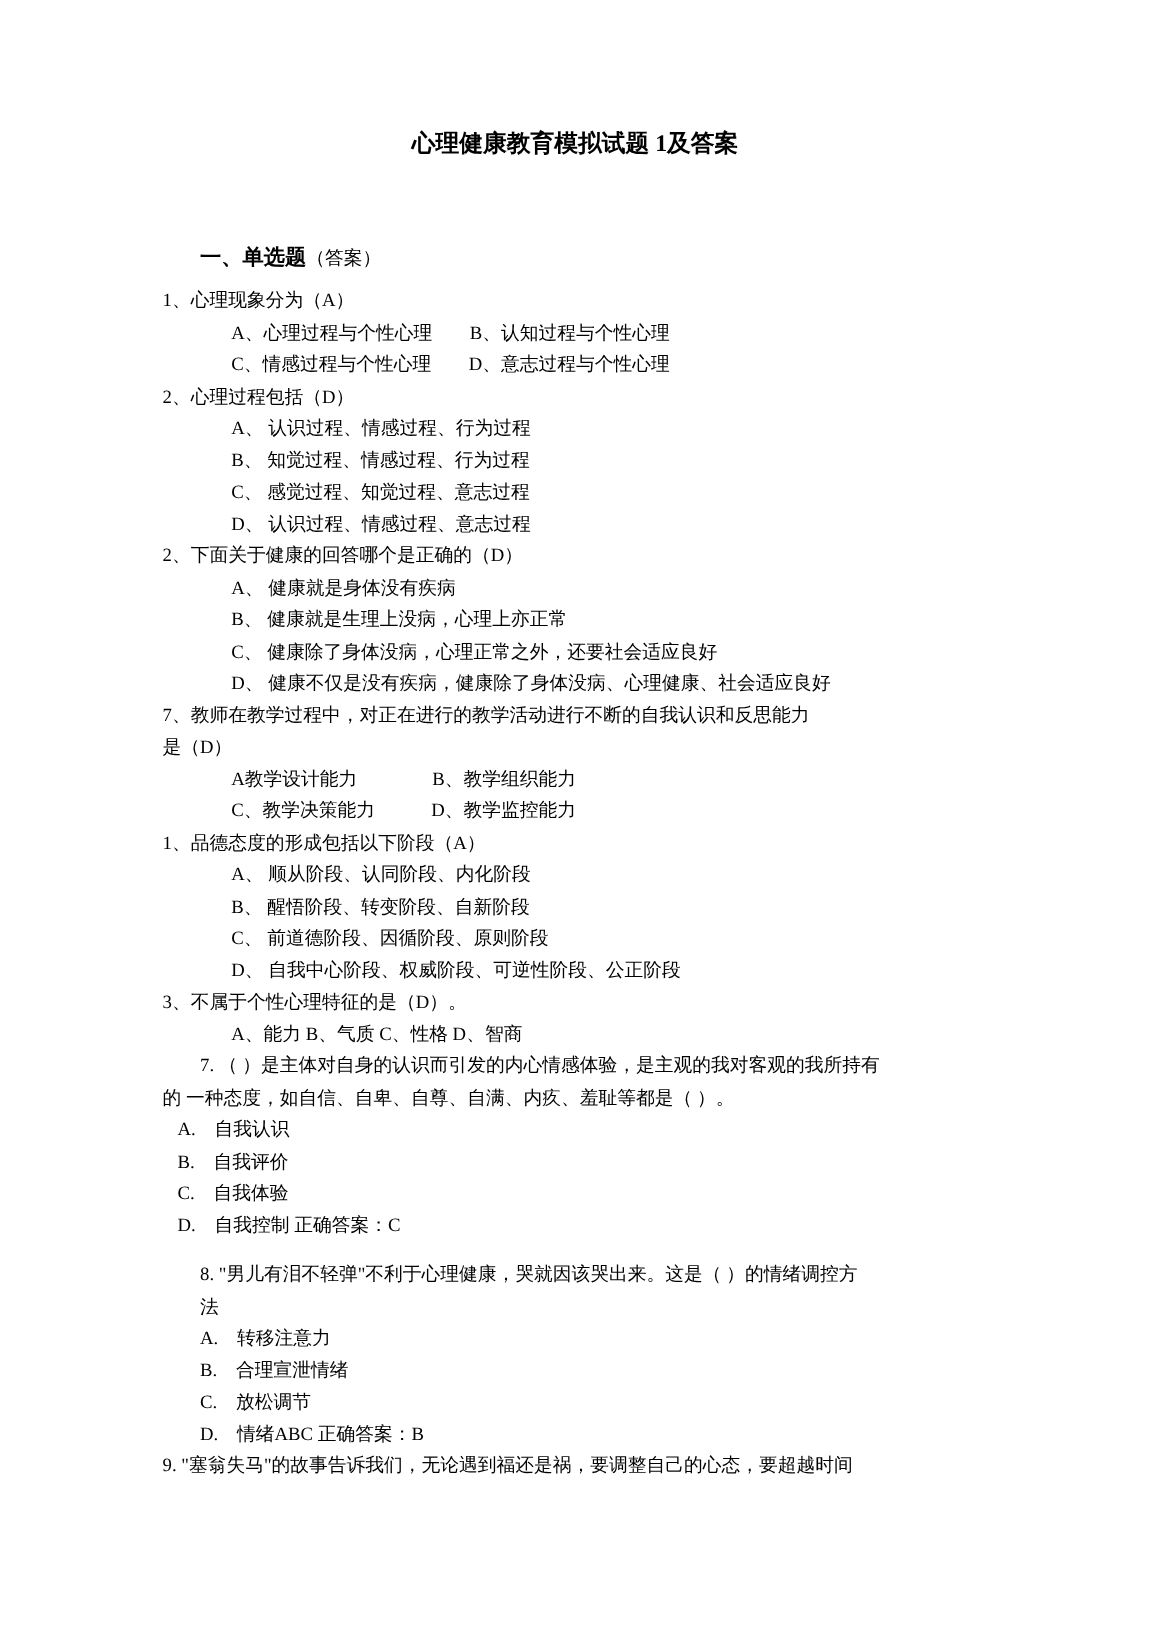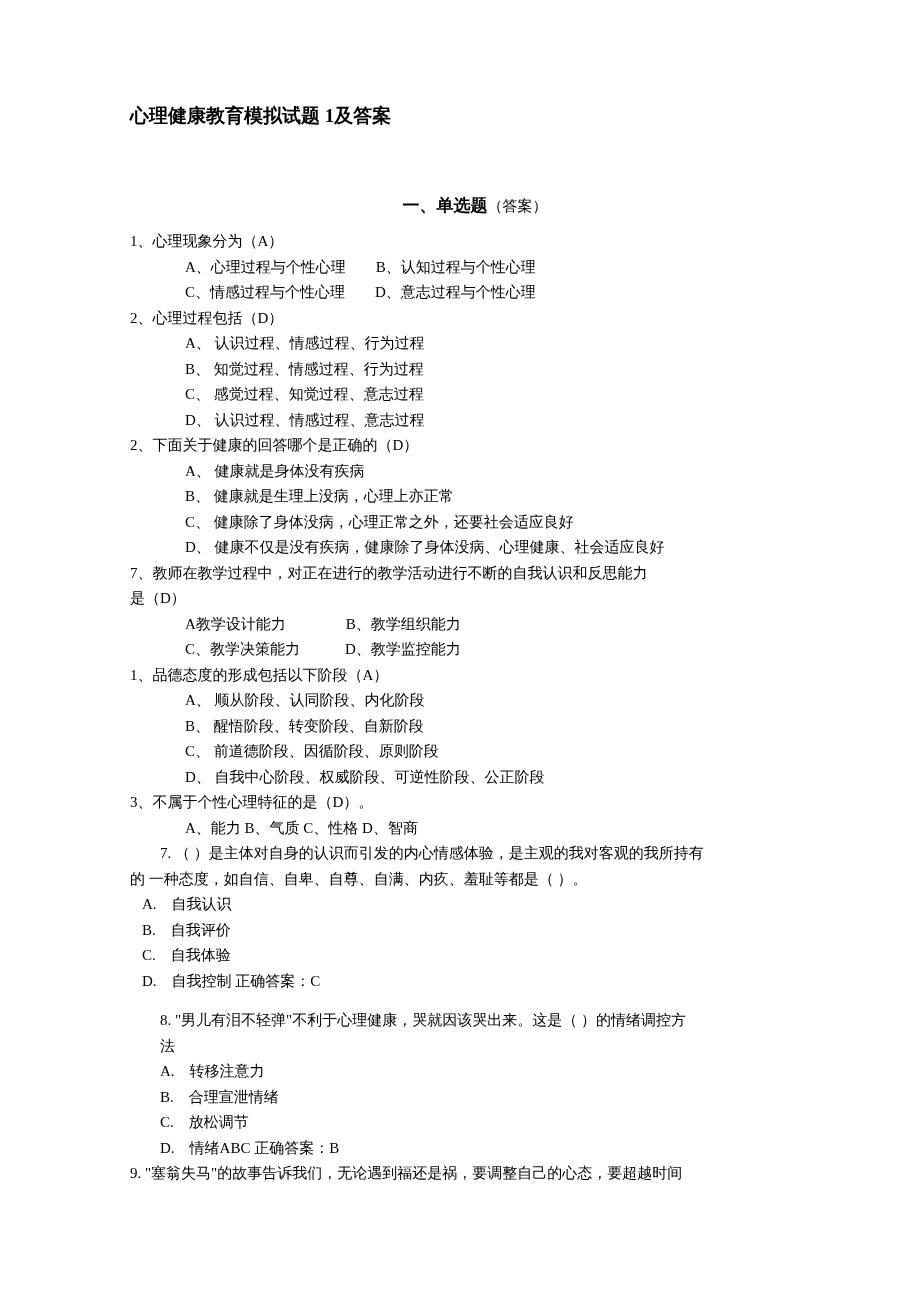--- a/index.html
+++ b/index.html
@@ -7,31 +7,30 @@
       font-size: 15px;
       line-height: 1.7;
       color: #000;
       background: #fff;
       margin: 0;
       padding: 100px 130px 60px 130px;
       width: 920px;
       box-sizing: border-box;
     }
     .title {
-      text-align: left;
+      text-align: center;
       font-size: 19px;
       font-weight: bold;
       margin-bottom: 60px;
     }
     .section-header {
       font-size: 17px;
       font-weight: bold;
       margin-left: 30px;
       margin-bottom: 8px;
-      text-align: center;
     }
     .section-header .sub {
       font-weight: normal;
       font-size: 15px;
     }
     .q-content {
       margin: 0;
     }
     .option-line {
       margin-left: 55px;

